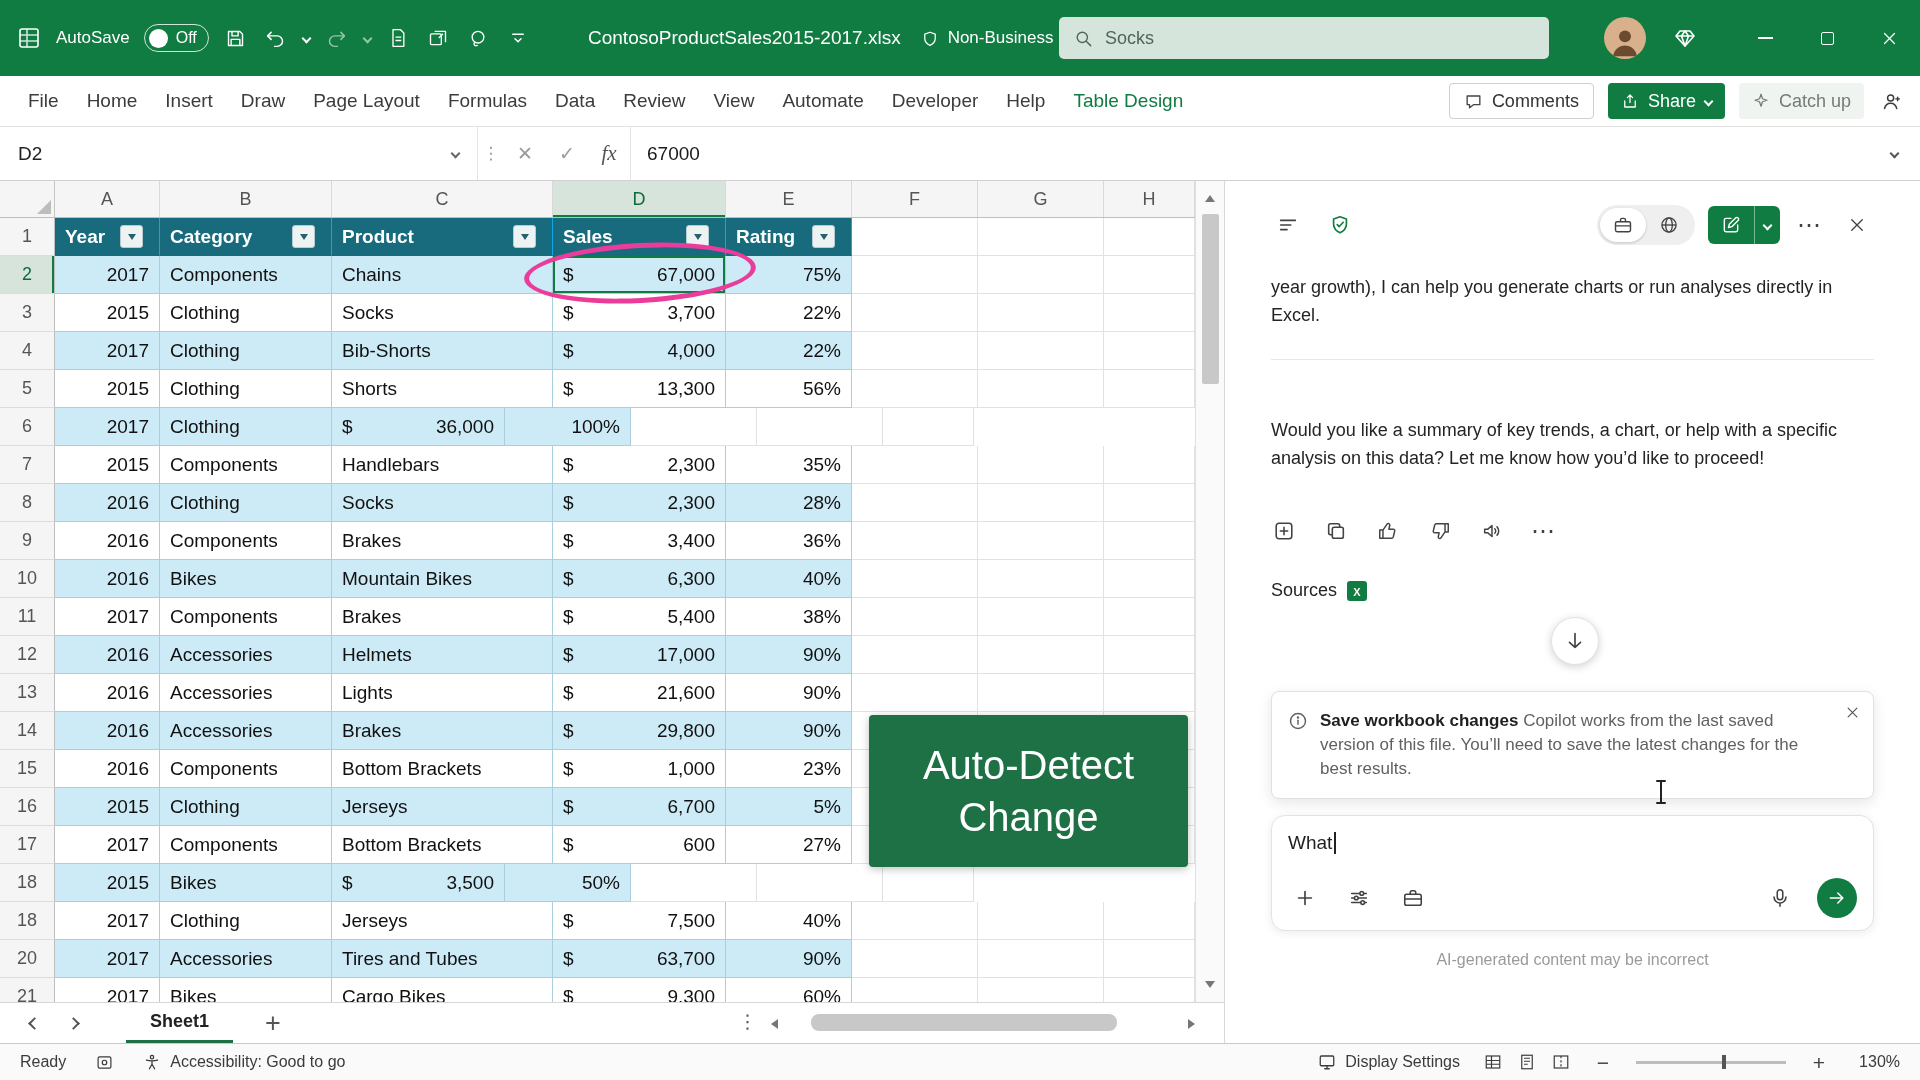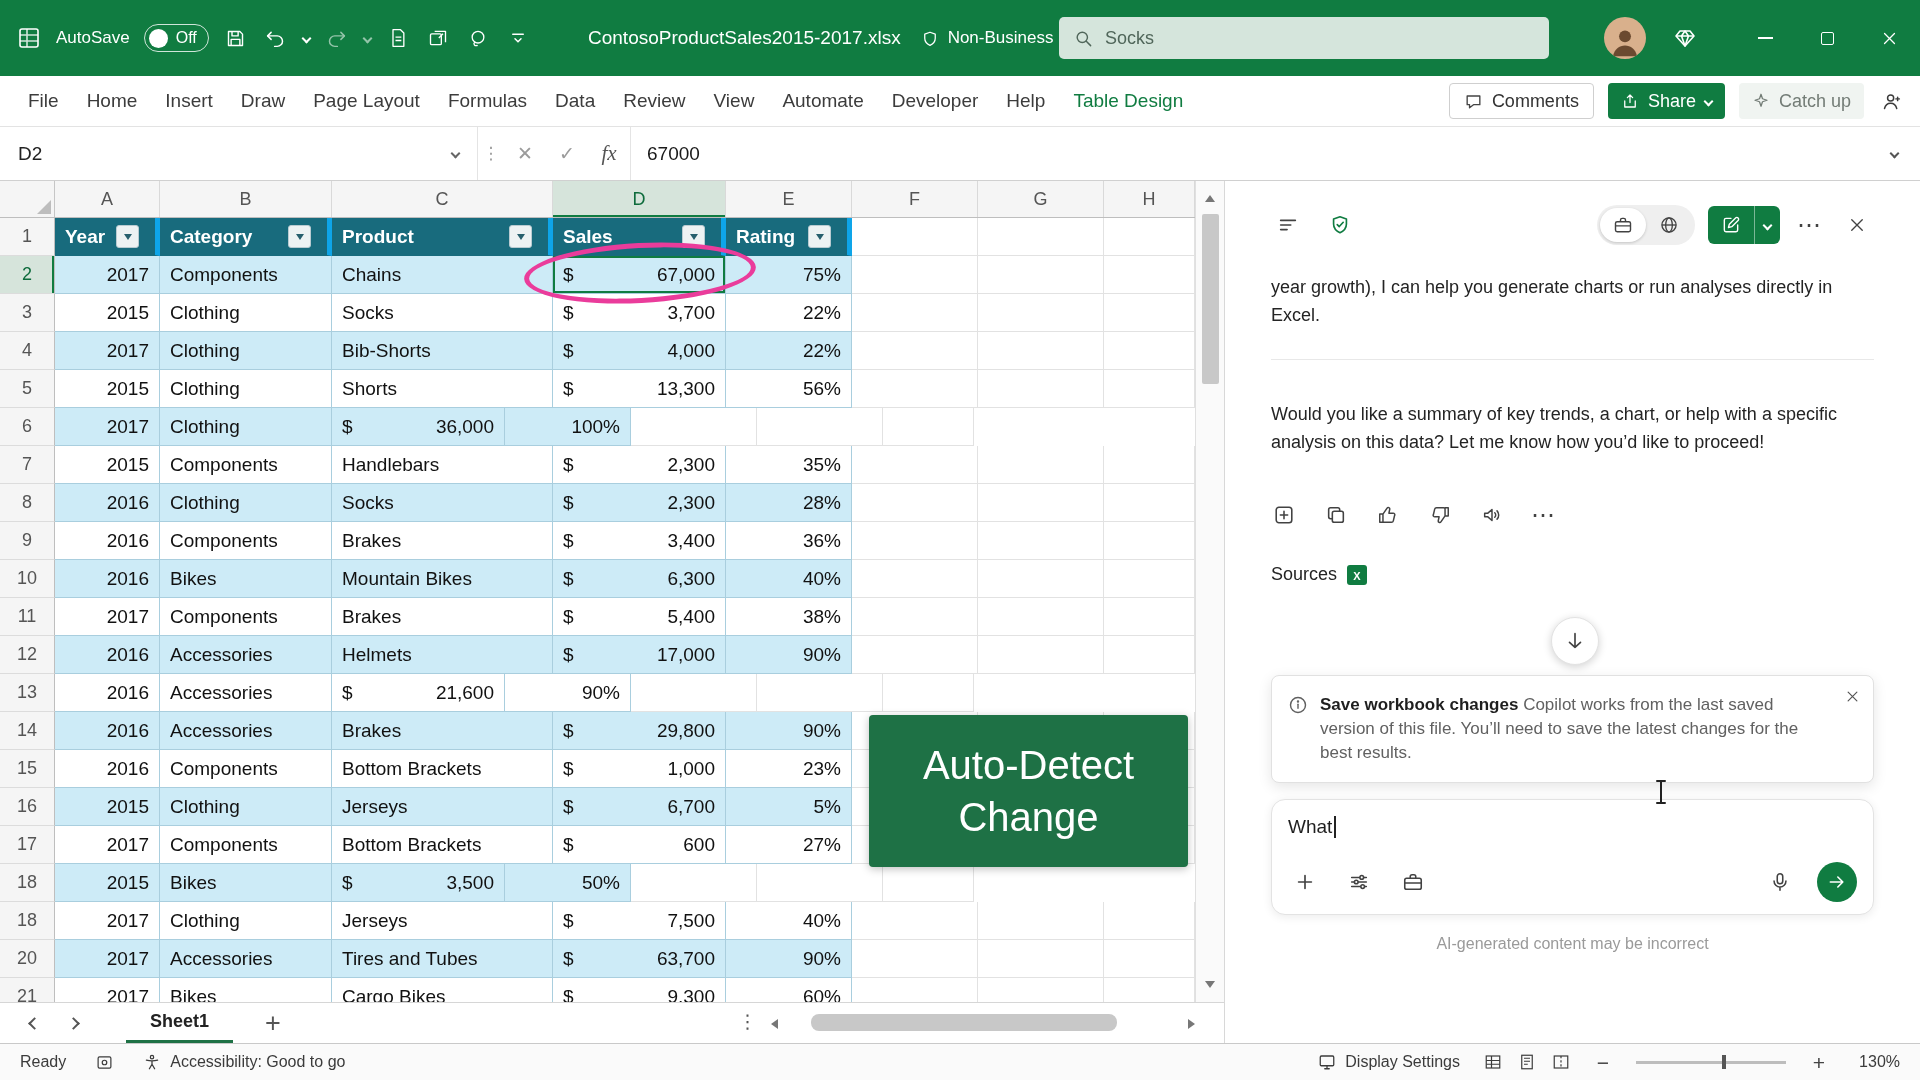--- a/index.html
+++ b/index.html
@@ -69,21 +69,21 @@
   .corner::after{content:"";position:absolute;right:3px;bottom:3px;border-left:14px solid transparent;border-bottom:14px solid #BDBDBD}
   .colhdr{display:flex;align-items:center;justify-content:center;font-size:18px;color:#555;border-right:1px solid #D9D9D9;height:100%;flex:none}
   .colhdr.sel{background:#D6E4DB;box-shadow:inset 0 -2px 0 var(--excel-green);color:#0E6B3C}
   .rows{position:relative;z-index:1}
   .grow{display:flex;height:38px}
   .rowhdr{width:55px;display:flex;align-items:center;justify-content:center;font-size:18px;color:#555;background:#F5F5F5;border-right:1px solid #BEBEBE;border-bottom:1px solid #DCDCDC;flex:none}
   .rowhdr.sel{background:#D6E4DB;box-shadow:inset -2px 0 0 var(--excel-green);color:#0E6B3C}
   .cell{display:flex;align-items:center;border-right:1px solid #E2E2E2;border-bottom:1px solid #E2E2E2;font-size:19px;color:#111;padding:0 10px;flex:none;overflow:hidden;white-space:nowrap;background:#fff}
   .tcell{border-right-color:#A9CEDE;border-bottom-color:#A9CEDE}
   .banded .tcell{background:var(--band-blue)}
-  .hrow .hcell{background:var(--table-header);color:#fff;font-weight:700;border-right:5px solid #0ea5e9;border-bottom-color:var(--table-header);padding:0 16px 0 10px}
+  .hrow .hcell{background:var(--table-header);color:#fff;font-weight:700;border-right:1px solid #0ea5e9;border-bottom-color:var(--table-header);padding:0 16px 0 10px}
   .filterbtn{margin-left:auto;width:23px;height:23px;background:#EDF2F3;border:1px solid #B9CBD1;border-radius:3px;display:flex;align-items:center;justify-content:center;flex:none}
   .fchev{width:0;height:0;border-left:4.5px solid transparent;border-right:4.5px solid transparent;border-top:6px solid #275F6D}
   .num{justify-content:flex-end}
   .cDflex{justify-content:space-between}
   .active-cell{box-shadow:inset 0 0 0 2px var(--excel-green)}
   .pink-oval{position:absolute;left:524px;top:62px;width:232px;height:60px;border:5px solid var(--annotation-pink);border-radius:50%;z-index:6;transform:rotate(-3deg)}
   .callout{position:absolute;left:869px;top:534px;width:319px;height:152px;background:var(--callout-green);color:#fff;font-size:40px;line-height:52px;display:flex;align-items:center;justify-content:center;text-align:center;z-index:5;border-radius:4px;padding:0 22px;box-shadow:0 2px 8px rgba(0,0,0,.25)}
   .vscroll{position:absolute;right:0;top:0;bottom:0;width:29px;background:#FAFAFA;border-left:1px solid #E0E0E0;display:flex;flex-direction:column;align-items:center;z-index:7}
   .vscroll .tri.up{margin-top:14px}
   .vthumb{width:17px;height:170px;background:#C8C8C8;border-radius:2px;margin-top:12px}
@@ -120,21 +120,21 @@
   .cpicon.green{color:var(--excel-green)}
   .cp-right{margin-left:auto;display:flex;align-items:center;gap:13px}
   .cp-pill{display:flex;background:#EFEFEF;border-radius:20px;padding:3px;align-items:center}
   .cp-pill-seg{width:46px;height:34px;display:flex;align-items:center;justify-content:center;color:#424242;border-radius:17px}
   .cp-pill-seg.active{background:#fff;box-shadow:0 1px 3px rgba(0,0,0,.18)}
   .newchat{display:flex;border-radius:6px;overflow:hidden}
   .nc-main{width:46px;height:38px;background:var(--excel-green);display:flex;align-items:center;justify-content:center;color:#fff}
   .nc-chev{width:26px;height:38px;background:var(--excel-green);border-left:1px solid rgba(255,255,255,.45);display:flex;align-items:center;justify-content:center;color:#fff}
   .dots{font-size:24px;color:#424242;letter-spacing:2px}
   .cp-msg{margin-top:26px;font-size:18px;line-height:28px;color:#242424;max-width:580px}
-  .cp-msg.q{margin-top:40px}
+  .cp-msg.q{margin-top:56px}
   .cp-divider{margin-top:30px;height:1px;background:#E8E8E8}
   .cp-actions{margin-top:46px;display:flex;align-items:center;gap:26px;color:#5c5c5c}
   .cp-actions .cpicon{width:26px;height:26px}
   .cp-sources{margin-top:36px;display:flex;align-items:center;gap:10px;font-size:18px;color:#242424}
   .scrolldown{position:absolute;left:326px;top:436px;width:48px;height:48px;border-radius:50%;background:#fff;border:1px solid #E3E3E3;box-shadow:0 2px 8px rgba(0,0,0,.18);display:flex;align-items:center;justify-content:center;color:#424242;z-index:3}
   .cp-note{margin-top:90px;border:1px solid #E1E1E1;border-radius:8px;box-shadow:0 4px 14px rgba(0,0,0,.10);padding:17px 46px 17px 16px;display:flex;gap:12px;position:relative;background:#fff;z-index:2}
   .noteicon{color:#5f5f5f;margin-top:2px}
   .notetext{font-size:17px;line-height:24px;color:#616161}
   .notetext b{color:#1f1f1f;font-weight:700}
   .noteclose{position:absolute;top:13px;right:13px;color:#555}
@@ -526,20 +526,21 @@
         </div>
         <div class="cell tcell num" style="width: 126px;">90%</div>
         <div class="cell" style="width: 126px;"></div>
         <div class="cell" style="width: 126px;"></div>
         <div class="cell" style="width: 91px;"></div>
       </div>
       <div class="grow">
         <div class="rowhdr">13</div>
         <div class="cell tcell num" style="width: 105px;">2016</div>
         <div class="cell tcell" style="width: 172px;">Accessories</div>
+        <div class="cell tcell" style="width: 221px;">Lights</div>
         <div class="cell tcell cDflex" style="width: 173px;">
           <span>$</span>
           <span>21,600</span>
         </div>
         <div class="cell tcell num" style="width: 126px;">90%</div>
         <div class="cell" style="width: 126px;"></div>
         <div class="cell" style="width: 126px;"></div>
         <div class="cell" style="width: 91px;"></div>
       </div>
       <div class="grow banded">

